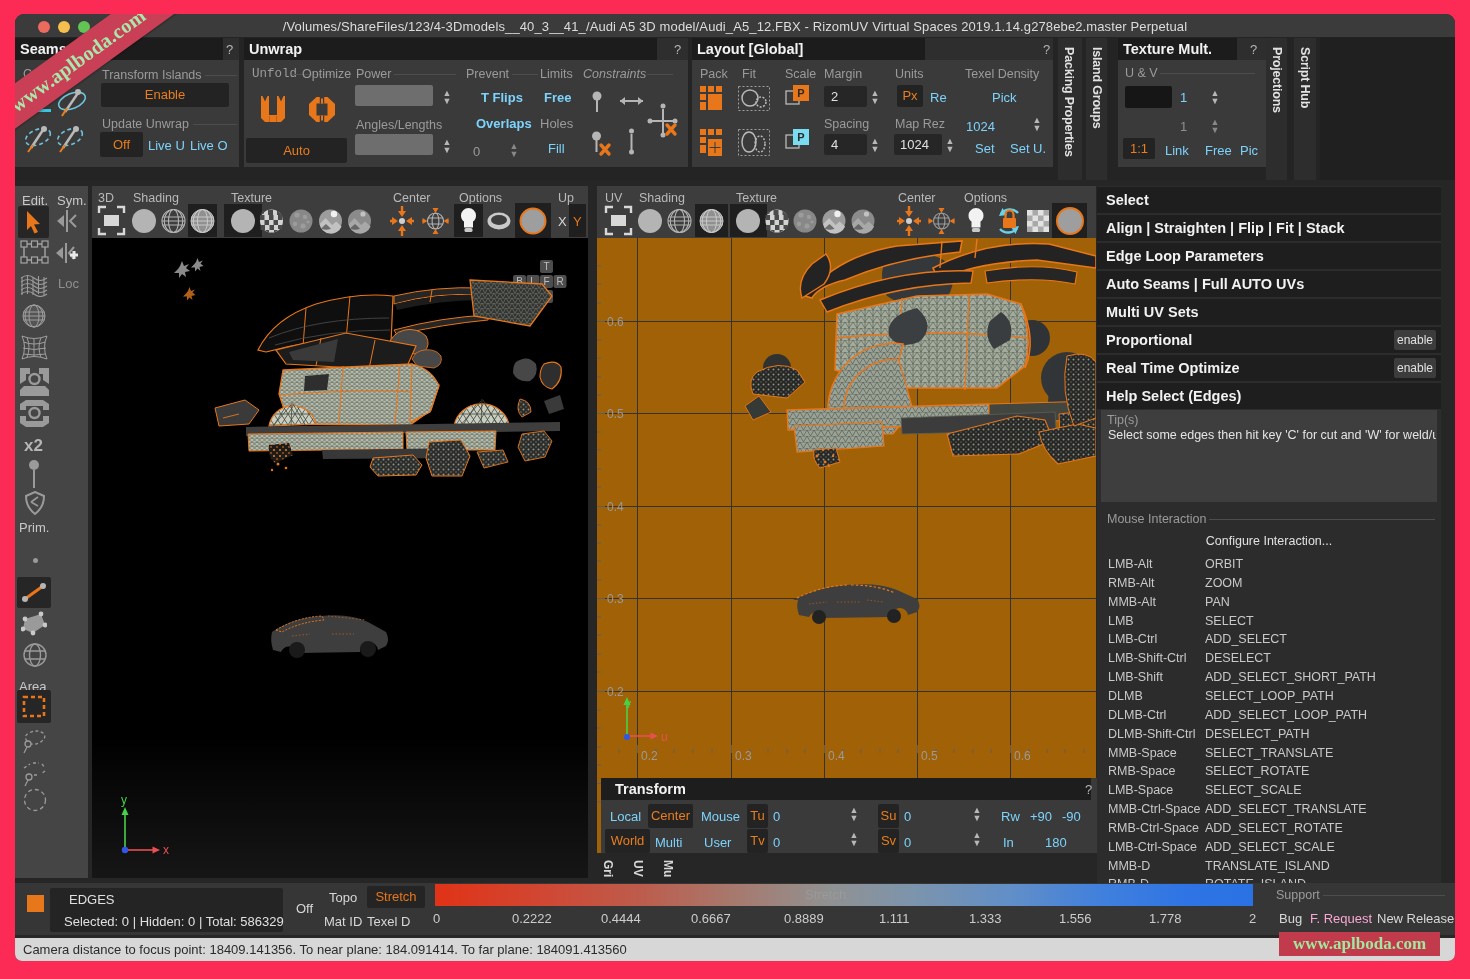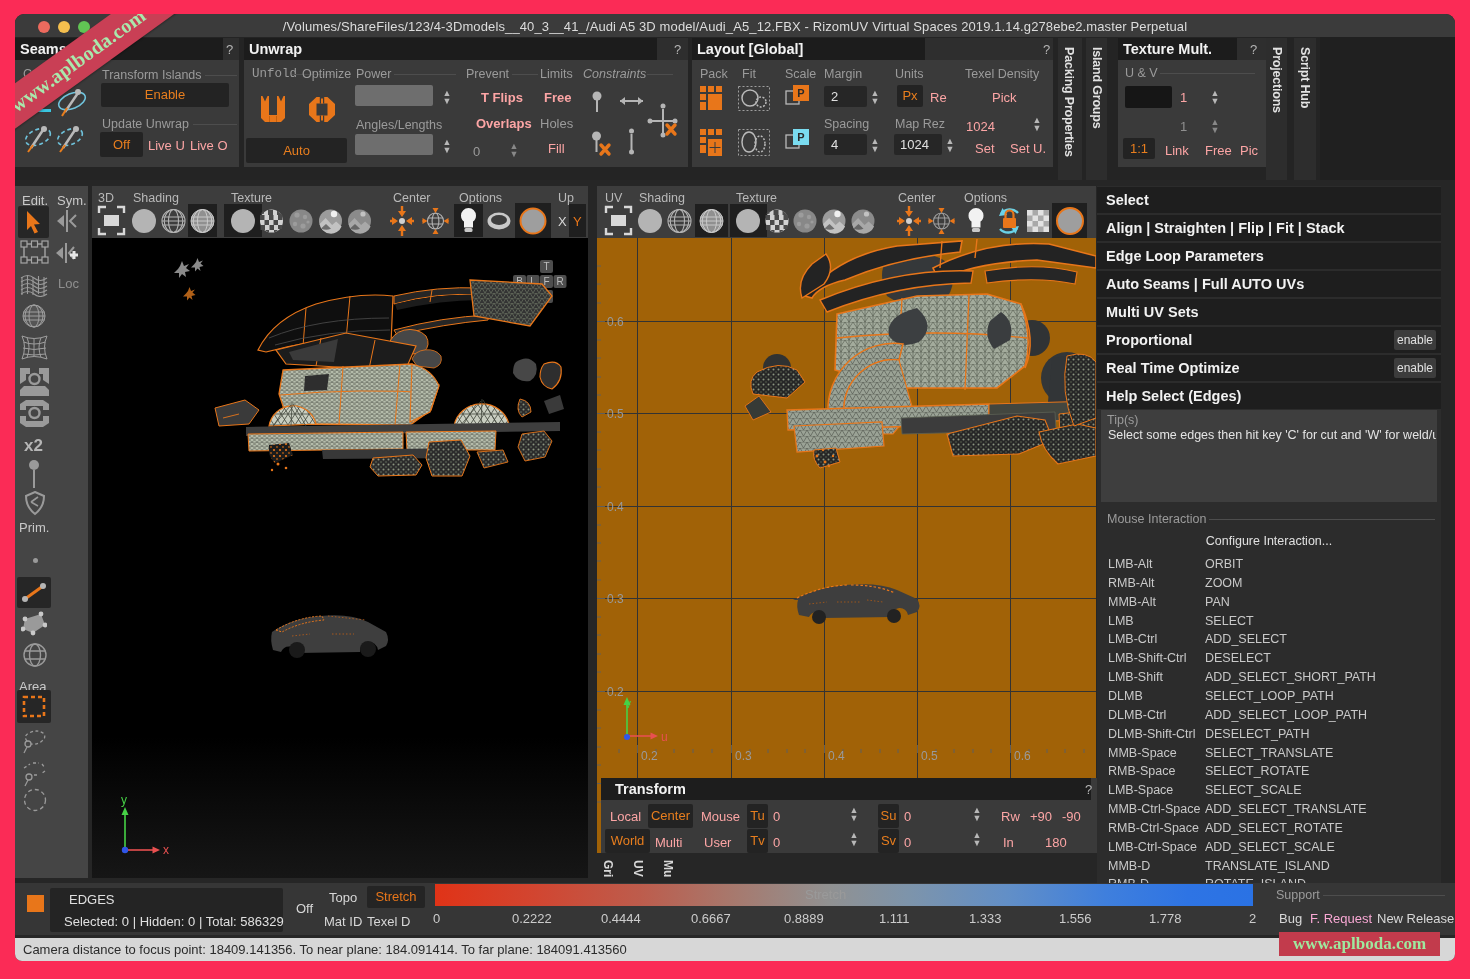--- a/index.html
+++ b/index.html
@@ -12,21 +12,21 @@
 #title-text { position:absolute; top:5px; left:0; width:1440px; text-align:center; color:#dcdcdc; font-size:13px; letter-spacing:0.12px; }
 .panel { position:absolute; top:24px; height:129px; background:#3a3a3a; }
 .ptitle { position:absolute; left:0; top:0; right:0; height:22px; background:#2e2e2e; }
 .ptitle .dark { position:absolute; left:0; top:0; height:22px; background:#1c1c1c; }
 .ptitle .txt { position:absolute; left:5px; top:3px; color:#f2f2f2; font-size:14.5px; font-weight:bold; }
 .ptitle .q { position:absolute; top:4px; color:#b5b5b5; font-size:13px; }
 .glabel { position:absolute; color:#9b9b9b; font-size:12.5px; white-space:nowrap; }
 .gline { position:absolute; height:1px; background:#4d4d4d; }
 .dbtn { position:absolute; background:#232323; border-radius:2px; color:#e8e8e8; font-size:13px; text-align:center; }
 .obtn { color:#e87e1e; }
-.ltxt { position:absolute; color:#fca5a5; font-size:13px; white-space:nowrap; }
+.ltxt { position:absolute; color:#7dd3fc; font-size:13px; white-space:nowrap; }
 .fieldL { position:absolute; background:#6e6e6e; border-radius:2px; }
 .fieldD { position:absolute; background:#262626; border-radius:2px; color:#e0e0e0; font-size:13px; }
 .spin { position:absolute; color:#b8b8b8; font-size:9px; line-height:8px; text-align:center; width:14px; }
 .spinf { position:absolute; color:#888888; font-size:9px; line-height:8px; text-align:center; width:14px; }
 .vtab { position:absolute; top:24px; height:142px; background:#2d2d2d; }
 .vtab span { position:absolute; top:9px; left:4px; writing-mode:vertical-rl; color:#e2e2e2; font-size:12.5px; font-weight:bold; white-space:nowrap; letter-spacing:-0.2px; }
 #ribbon { position:absolute; width:300px; height:37px; background:#c93f55; transform:rotate(-35.8deg); transform-origin:center; left:-87px; top:27.5px; text-align:center; box-shadow:0 1px 2px rgba(0,0,0,0.3); }
 #ribbon span { color:#a9e8ac; font-family:"Liberation Serif", serif; font-weight:bold; font-size:20px; line-height:37px; letter-spacing:0.3px; }
 #sidebar { position:absolute; left:0; top:172px; width:73px; height:692px; background:#454545; }
 .vpbar { position:absolute; background:#3d3d3d; }

